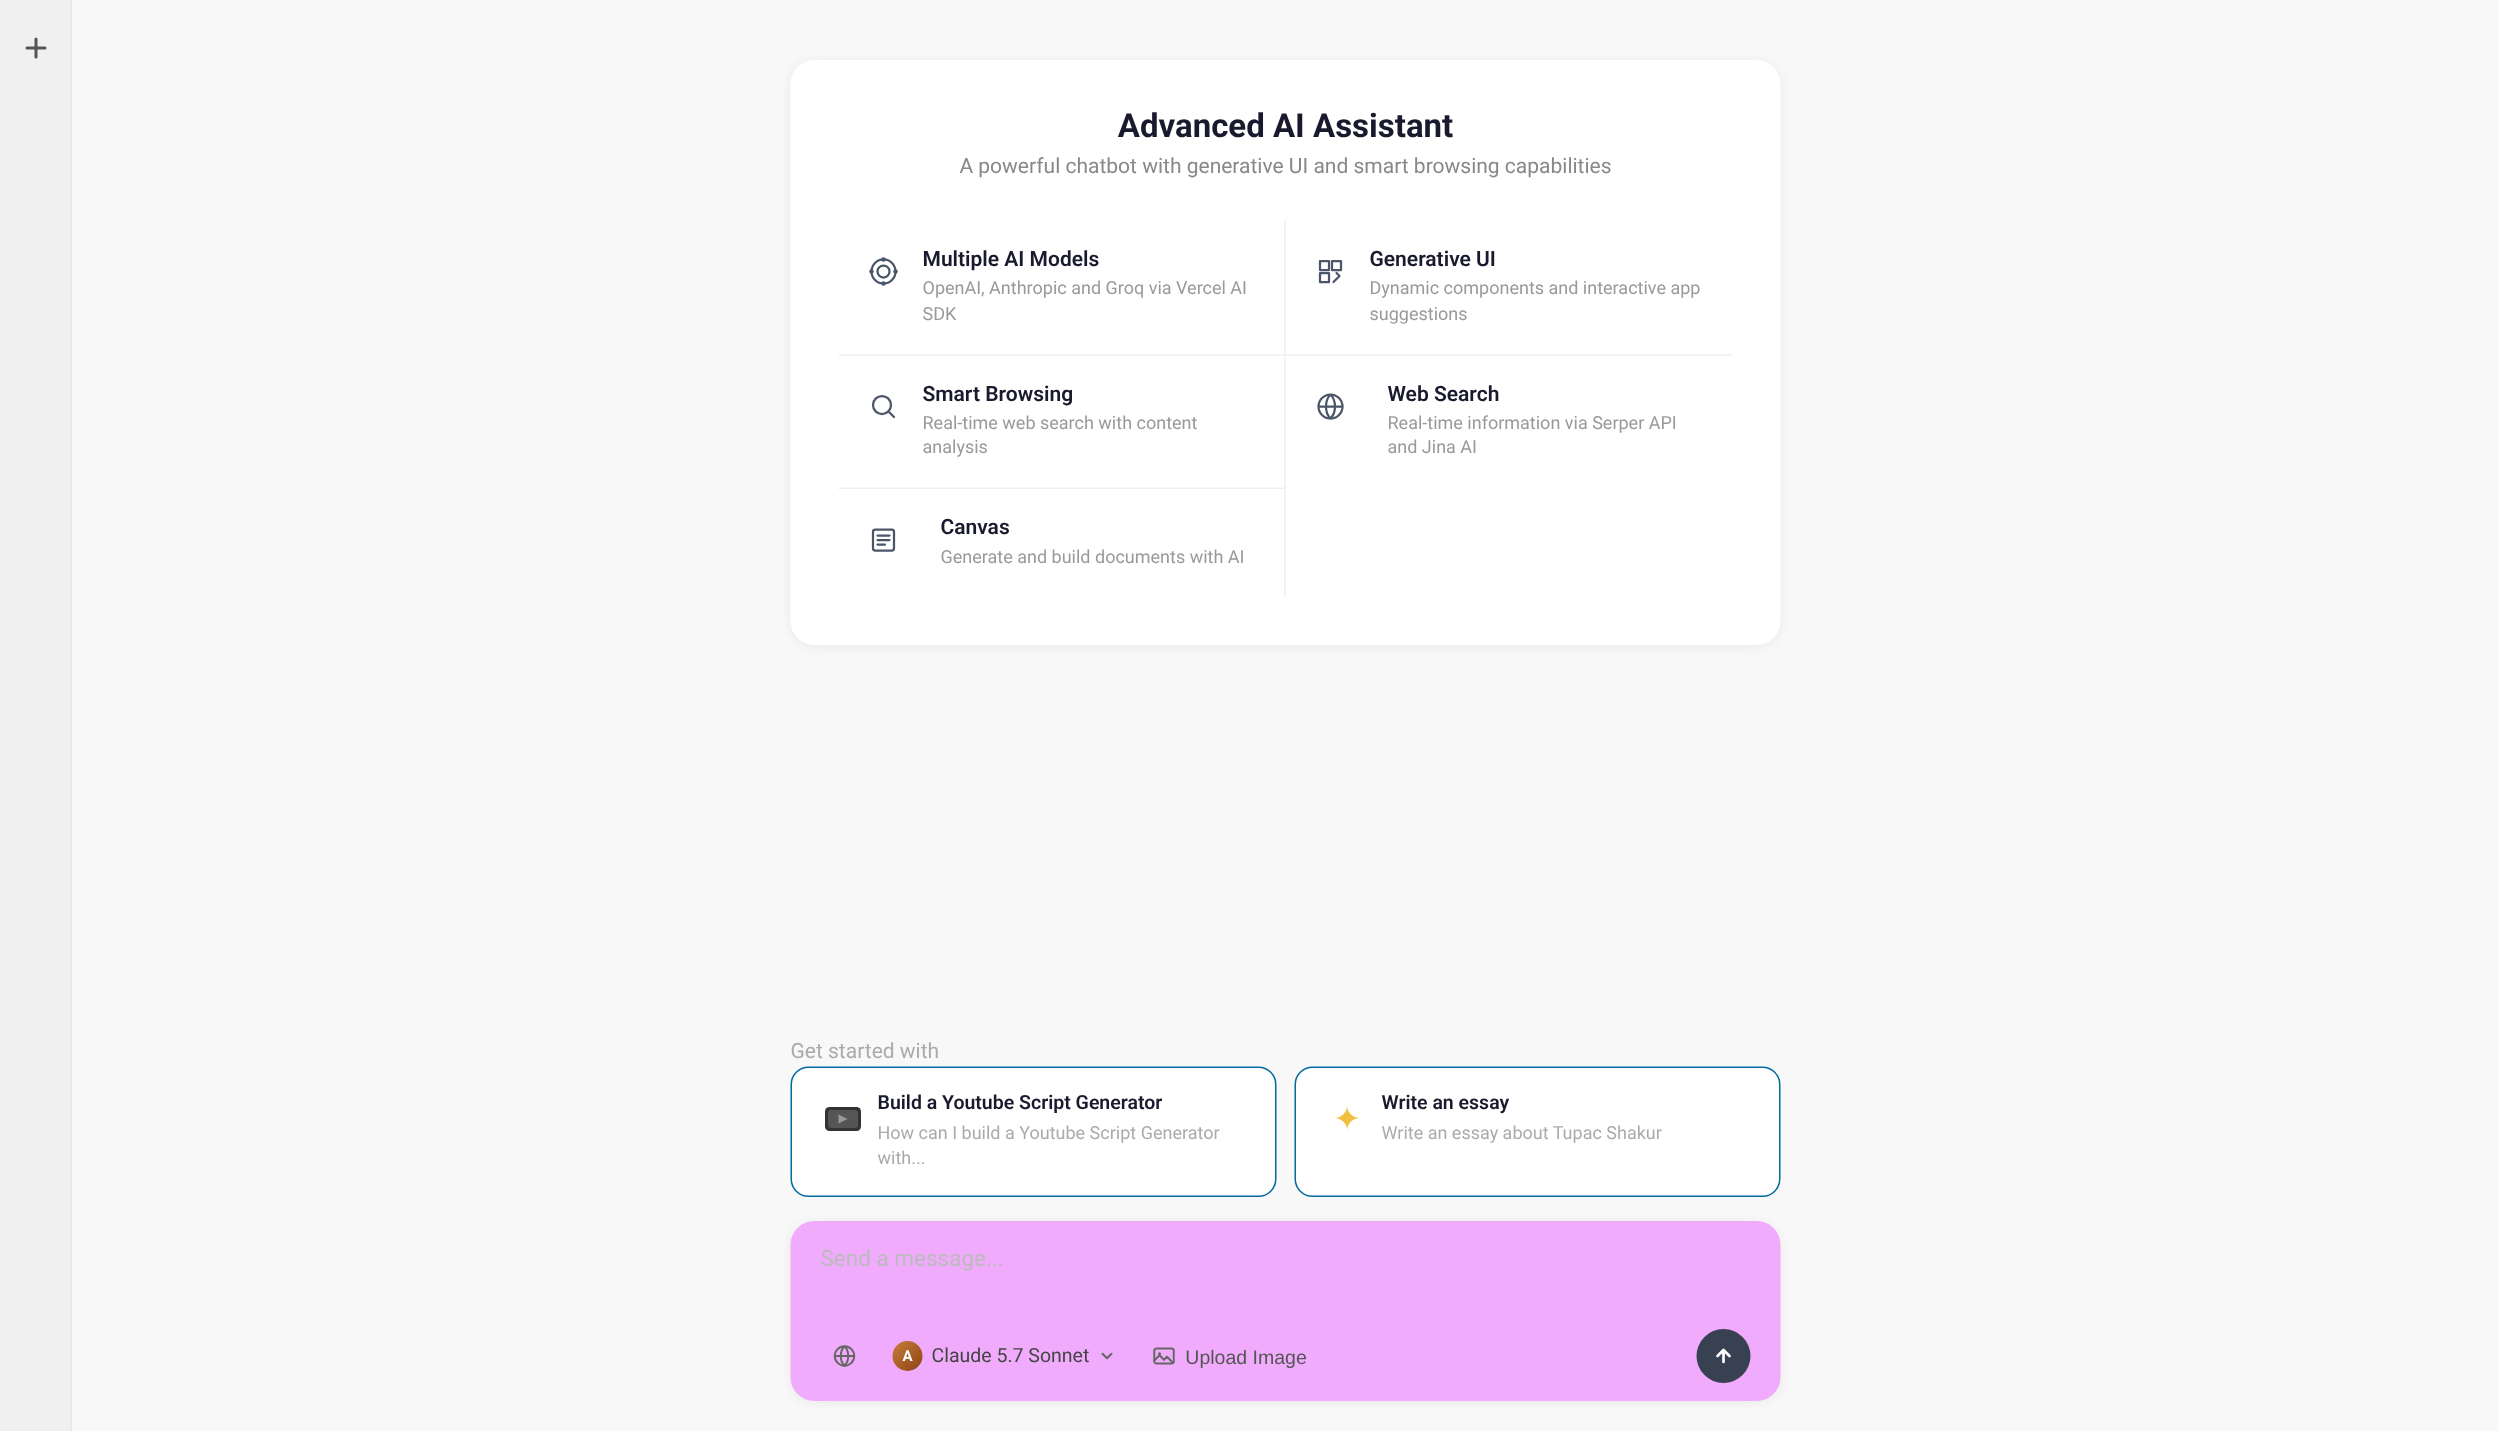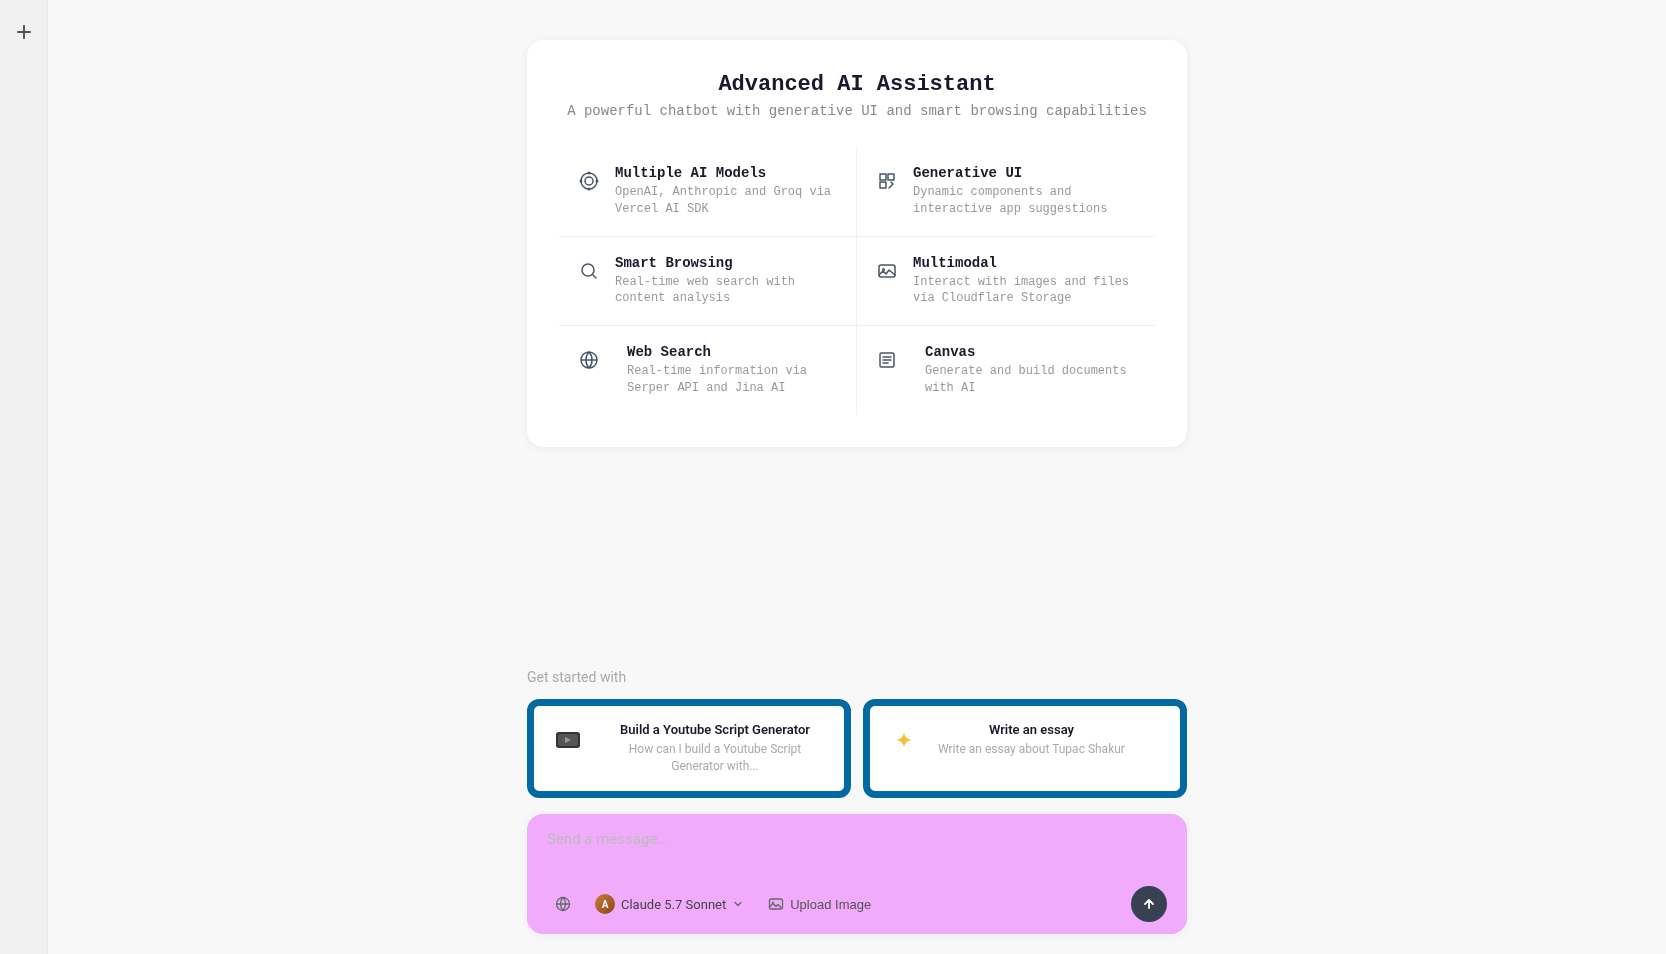--- a/index.html
+++ b/index.html
@@ -37,21 +37,20 @@
       overflow-y: auto;
     }
 
     .feature-card {
       background: white;
       border-radius: 16px;
       padding: 32px;
       width: 660px;
       box-shadow: 0 1px 8px rgba(0,0,0,0.06);
       margin-bottom: 24px;
-      font-family: Liberation Mono, monospace;
     }
 
     .card-title {
       font-size: 22px;
       font-weight: 700;
       color: #1a1a2e;
       text-align: center;
       margin-bottom: 6px;
     }
 
@@ -110,40 +109,39 @@
     }
 
     .get-started-section {
       width: 660px;
       margin-bottom: 16px;
     }
 
     .get-started-label {
       font-size: 14px;
       color: #aaa;
-      margin-bottom: 14px;
+      margin-bottom: 2px;
     }
 
     .suggestions-grid {
       display: grid;
       grid-template-columns: 1fr 1fr;
       gap: 12px;
     }
 
     .suggestion-card {
       background: white;
       border-radius: 12px;
       padding: 16px;
       display: flex;
       align-items: flex-start;
-      gap: 16px;
+      gap: 5px;
       cursor: pointer;
-      border: 7px solid #0369a1;
+      border: 1px solid #0369a1;
       transition: box-shadow 0.15s;
-      text-align: center;
     }
 
     .suggestion-icon {
       width: 36px;
       height: 36px;
       display: flex;
       align-items: center;
       justify-content: center;
       flex-shrink: 0;
       font-size: 18px;
@@ -329,33 +327,20 @@
             <circle cx="9" cy="9" r="6" stroke="#4a5568" stroke-width="1.5"></circle>
             <path d="M14 14l3 3" stroke="#4a5568" stroke-width="1.5" stroke-linecap="round"></path>
           </svg>
         </div>
         <div>
           <div class="feature-text-title">Smart Browsing</div>
           <div class="feature-text-desc">Real-time web search with content analysis</div>
         </div>
       </div>
 
-      <div class="feature-item">
-        <div class="feature-icon">
-          <svg width="20" height="20" viewBox="0 0 20 20" fill="none">
-            <rect x="2" y="4" width="16" height="12" rx="2" stroke="#4a5568" stroke-width="1.5"></rect>
-            <path d="M2 14l4-4 3 3 3-4 6 5" stroke="#4a5568" stroke-width="1.5" stroke-linecap="round" stroke-linejoin="round"></path>
-            <circle cx="6.5" cy="8.5" r="1.5" fill="#4a5568"></circle>
-          </svg>
-        </div>
-        <div>
-          <div class="feature-text-title">Multimodal</div>
-          <div class="feature-text-desc">Interact with images and files via Cloudflare Storage</div>
-        </div>
-      </div>
 
       <div class="feature-item">
         <div class="feature-icon">
           <svg width="20" height="20" viewBox="0 0 20 20" fill="none">
             <circle cx="10" cy="10" r="8" stroke="#4a5568" stroke-width="1.5"></circle>
             <path d="M2 10h16M10 2c-2 2-3 5-3 8s1 6 3 8M10 2c2 2 3 5 3 8s-1 6-3 8" stroke="#4a5568" stroke-width="1.5"></path>
           </svg>
         </div>
         <div>
           <div class="feature-text-title">Web Search</div>

